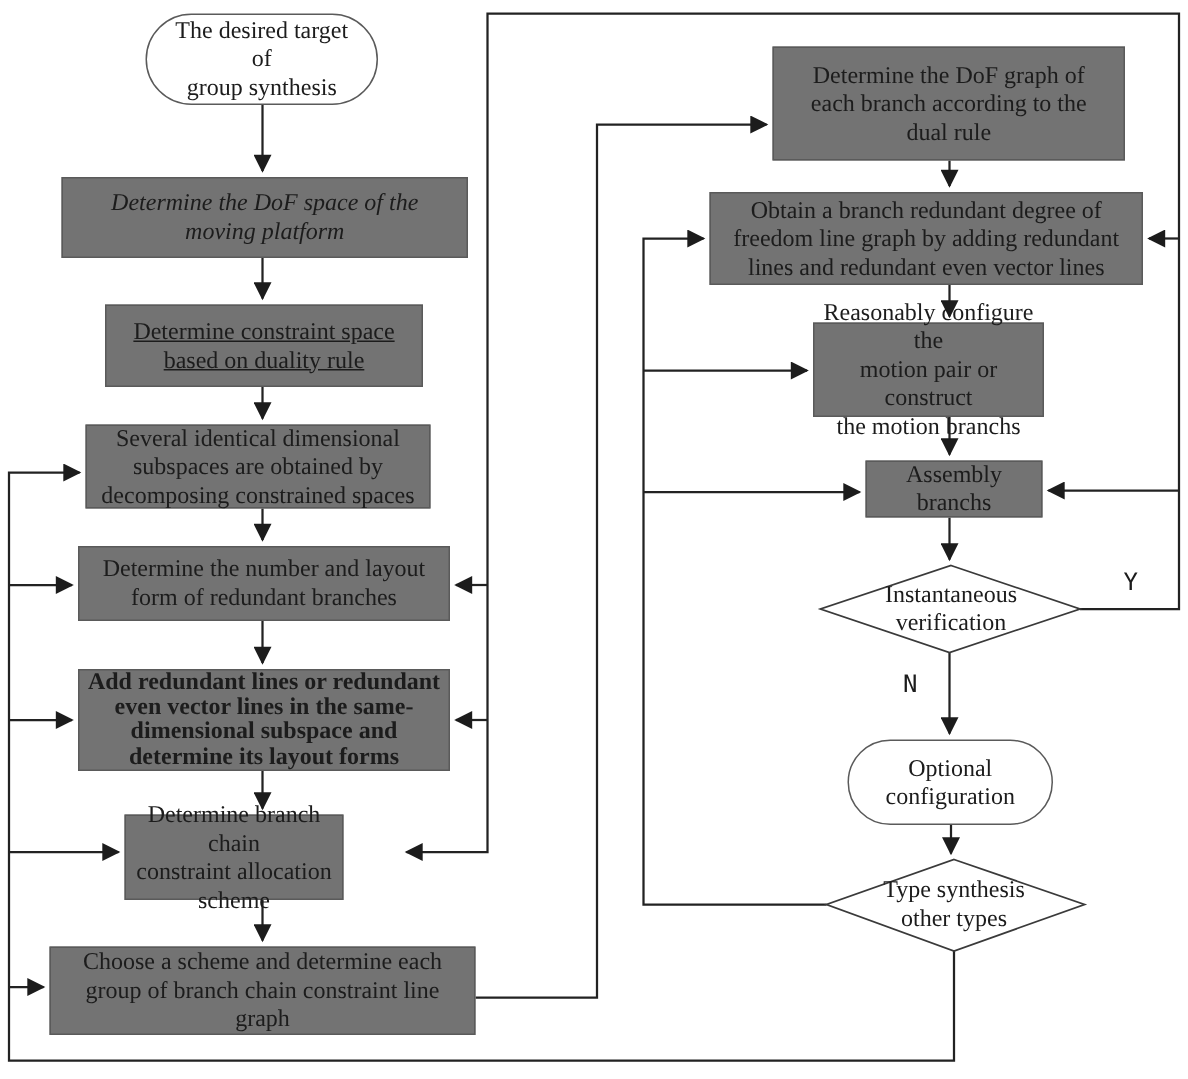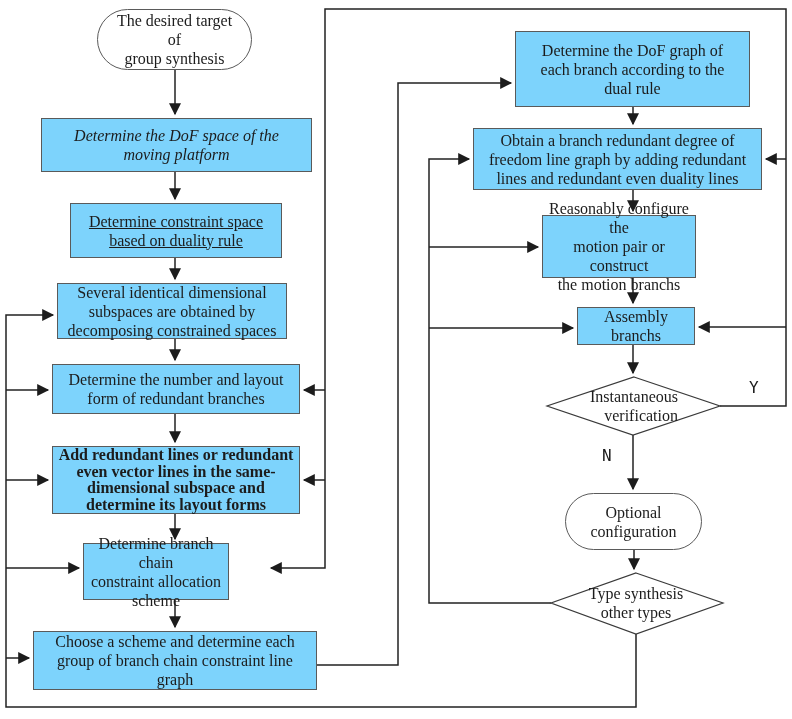--- a/index.html
+++ b/index.html
@@ -27,21 +27,21 @@
     align-items: center;
     justify-content: center;
     text-align: center;
     white-space: pre-line;
     font-size: 16px;
     line-height: 19px;
     color: #1c1c1c;
     box-sizing: border-box;
     padding: 2px 4px;
   }
-  .rect  { border: 1px solid #5a5a5a; background: #7dd3fc; }
+  .rect  { border: 1px solid #5a5a5a; background: #737373; }
   .oval  { border: 1px solid #5a5a5a; background: #ffffff; }
   .dtext { background: transparent; }
   .branch-label {
     position: absolute;
     font-size: 16px;
     color: #1c1c1c;
     font-family: "DejaVu Sans Mono", monospace;
   }
 </style>
 </head>
@@ -124,30 +124,30 @@
   <div class="node rect" style="left:33px; top:631px; width:284px; height:59px;">Choose a scheme and determine each
 group of branch chain constraint line
 graph</div>
 
   <div class="node rect" style="left:515px; top:31px; width:235px; height:76px;">Determine the DoF graph of
 each branch according to the
 dual rule</div>
 
   <div class="node rect" style="left:473px; top:128px; width:289px; height:62px;">Obtain a branch redundant degree of
 freedom line graph by adding redundant
-lines and redundant even duality lines</div>
+lines and redundant even vector lines</div>
 
   <div class="node rect" style="left:542px; top:215px; width:154px; height:63px;">Reasonably configure the
 motion pair or construct
 the motion branchs</div>
 
   <div class="node rect" style="left:577px; top:307px; width:118px; height:38px;">Assembly
 branchs</div>
 
-  <div class="node dtext" style="left:554px; top:384px; width:160px; height:44px;text-align:right;">Instantaneous
+  <div class="node dtext" style="left:554px; top:384px; width:160px; height:44px;">Instantaneous
 verification</div>
 
   <div class="node oval" style="left:565px; top:493px; width:137px; height:57px; border-radius:29px;">Optional
 configuration</div>
 
   <div class="node dtext" style="left:561px; top:581px; width:150px; height:44px;">Type synthesis
 other types</div>
 
   <div class="branch-label" style="left:749px; top:378px;">Y</div>
 

